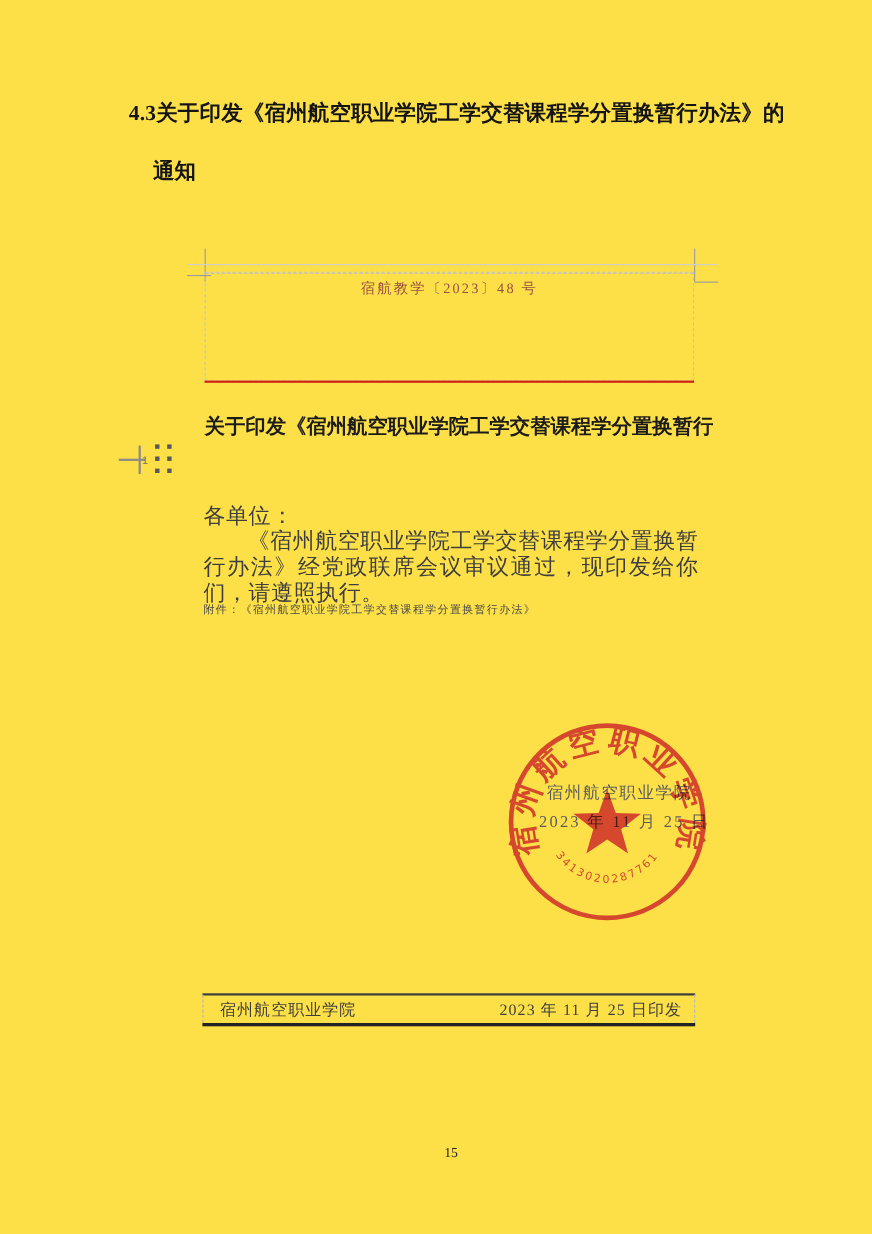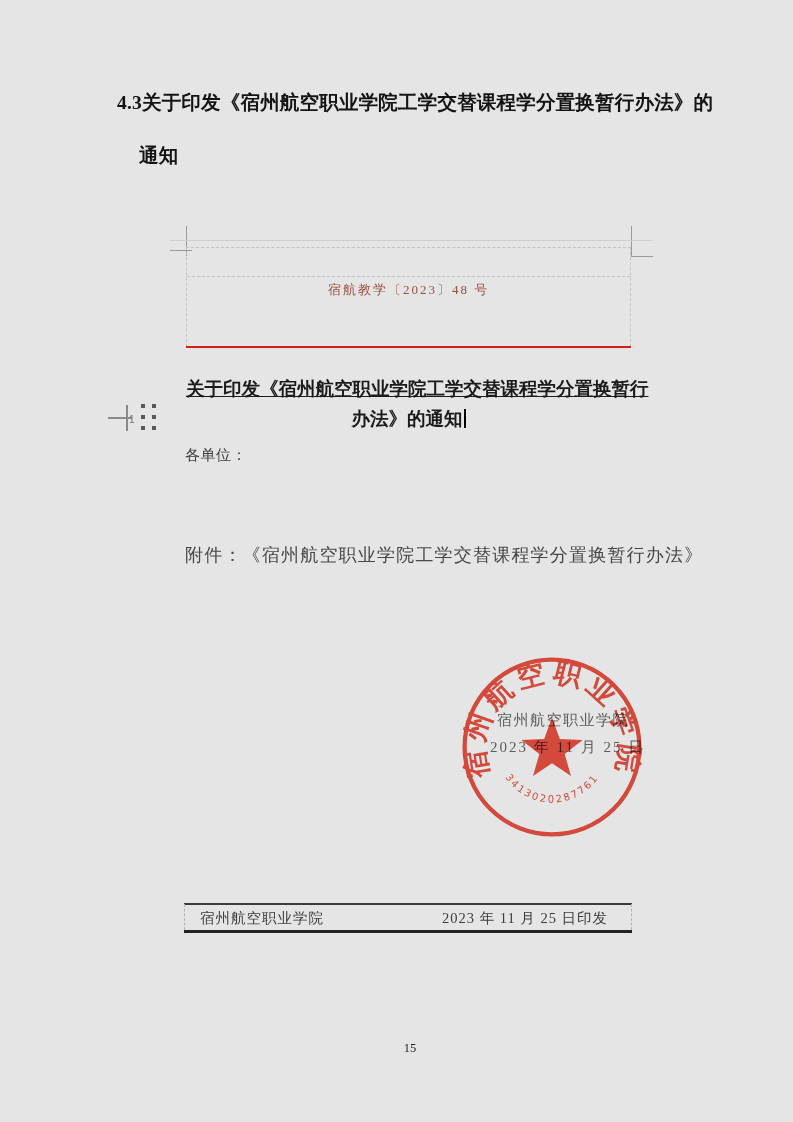--- a/index.html
+++ b/index.html
@@ -1,19 +1,19 @@
 <!DOCTYPE html>
 <html><head>
 <meta charset="utf-8">
 <style>
   * { margin:0; padding:0; box-sizing:border-box; }
   html,body { background:#888; }
   .page {
     position:relative; width:793px; height:1122px; margin:0 auto;
-    background:#e5e5e5; overflow:hidden;
+    background:#fde047; overflow:hidden;
     font-family:"Liberation Serif","DejaVu Serif",serif;
   }
   .abs { position:absolute; }
 
   
   .doc-heading { color:#141414; font-weight:bold; font-size:19.5px; letter-spacing:0.2px; white-space:nowrap; }
 
   
   .scan { position:absolute; left:160px; top:220px; width:500px; height:745px; filter:blur(0.3px); }
   .scan .abs { position:absolute; }
@@ -26,23 +26,23 @@
   .letterhead-title {
     width:100%; text-align:center; font-weight:bold; font-size:41px;
     line-height:70px; letter-spacing:1px; white-space:nowrap;
   }
   .docnum-row { width:100%; border-top:1px dashed #c2c2c2; text-align:center; font-size:13px; line-height:25px; letter-spacing:2px; }
   .red-rule { height:2px; }
 
   .scan-title { width:445px; text-align:center; font-weight:bold; color:#1b1b1b; font-size:18.5px; line-height:28px; white-space:nowrap; }
   .cursor-bar { display:inline-block; width:2px; height:19px; background:#000; vertical-align:-3px; margin-left:1px; }
 
-  .scan-body { color:#3e3e3e; font-size:15px; letter-spacing:0.5px; line-height:23.5px; }
+  .scan-body { color:#3e3e3e; font-size:20px; letter-spacing:0.5px; line-height:23.5px;margin-top:14px; }
   .indent2 { text-indent:2em; }
-  .attach-line { color:#474747; font-size:18px; letter-spacing:1.2px; line-height:28.5px; white-space:nowrap; }
+  .attach-line { color:#474747; font-size:10px; letter-spacing:1.2px; line-height:28.5px; white-space:nowrap; }
 
   .sig-text { color:#5c5c5c; font-size:15px; letter-spacing:1.5px; white-space:nowrap; }
 
   .seal-svg { mix-blend-mode:multiply; opacity:0.92; }
 
   .footer-line-top { height:2px; background:#3c3c3c; }
   .footer-line-bottom { height:3px; background:#232323; }
   .footer-tick { width:1px; height:26px; border-left:1px dashed #b5b5b5; }
   .footer-text { color:#3d3d3d; font-size:14.5px; letter-spacing:1px; white-space:nowrap; }
 
@@ -83,30 +83,28 @@
       <span class="v" style="left:26px; top:6px;"></span>
       <span class="h" style="left:10px; top:30px;"></span>
     </div>
     <div class="abs crop-mark">
       <span class="v" style="left:471px; top:6px;"></span>
       <span class="h" style="left:471px; top:36px;"></span>
     </div>
     <div class="abs top-guide" style="left:10px; top:20px; width:482px;"></div>
 
     <div class="abs letterhead-box" style="left:26px; top:27px; width:445px; height:100px;">
-      <div class="docnum-row" style="color:#9b4f43;margin-top:28px;">宿航教学〔2023〕48 号</div>
+      <div class="docnum-row" style="color:#9b4f43;">宿航教学〔2023〕48 号</div>
     </div>
     <div class="abs red-rule" style="left:26px; top:126px; width:445px; background:#cf2217;"></div>
 
-    <div class="abs scan-title" style="left:26px; top:155px;text-decoration:underline;">关于印发《宿州航空职业学院工学交替课程学分置换暂行</div>
-    <div class="abs scan-title" style="left:26px; top:185px;">
-      <span>办法》的通知</span><span class="cursor-bar"></span>
-    </div>
+    <div class="abs scan-title" style="left:26px; top:155px;">关于印发《宿州航空职业学院工学交替课程学分置换暂行</div>
 
     <div class="abs scan-body" style="left:25px; top:224px;">各单位：</div>
+    <div class="abs scan-body indent2" style="left:25px; top:247px; width:450px; text-align:justify;">《宿州航空职业学院工学交替课程学分置换暂行办法》经党政联席会议审议通过，现印发给你们，请遵照执行。</div>
 
     <div class="abs" style="left:25px; top:321px;">
       <div class="attach-line">附件：《宿州航空职业学院工学交替课程学分置换暂行办法》</div>
     </div>
 
     <div class="abs sig-text" style="left:337px; top:491px;">宿州航空职业学院</div>
     <div class="abs sig-text" style="left:330px; top:518px; letter-spacing:2px;">2023 年 11 月 25 日</div>
 
     <svg class="abs seal-svg" style="left:297px; top:432px;" width="190" height="190" viewBox="0 0 200 200">
       <circle cx="100" cy="100" r="92" fill="none" stroke="#d23a2c" stroke-width="4.5"></circle>
@@ -118,18 +116,18 @@
       <polygon fill="#d23a2c" points="100,69 108.2,91.7 132.3,92.5 113.3,107.3 120,130.5 100,117 80,130.5 86.7,107.3 67.7,92.5 91.8,91.7"></polygon>
       <text font-size="10.5" fill="#d23a2c" letter-spacing="2.3" style="font-family:'DejaVu Sans','Liberation Sans',sans-serif;">
         <textPath href="#serialArcPath" startOffset="50%" text-anchor="middle">3413020287761</textPath>
       </text>
     </svg>
 
     <div class="abs footer-line-top" style="left:24px; top:683px; width:448px;"></div>
     <div class="abs footer-tick" style="left:24px; top:684px;"></div>
     <div class="abs footer-tick" style="left:471px; top:684px;"></div>
     <div class="abs footer-text" style="left:40px; top:689px;">宿州航空职业学院</div>
-    <div class="abs footer-text" style="left:282px; top:689px;">2023 年 11 月 25 日印发</div>
+    <div class="abs footer-text" style="left:294px; top:689px;">2023 年 11 月 25 日印发</div>
     <div class="abs footer-line-bottom" style="left:24px; top:710px; width:448px;"></div>
   </div>
 
   <div class="abs page-number" style="top:1041px;">15</div>
 </div>
 
 </body></html>

